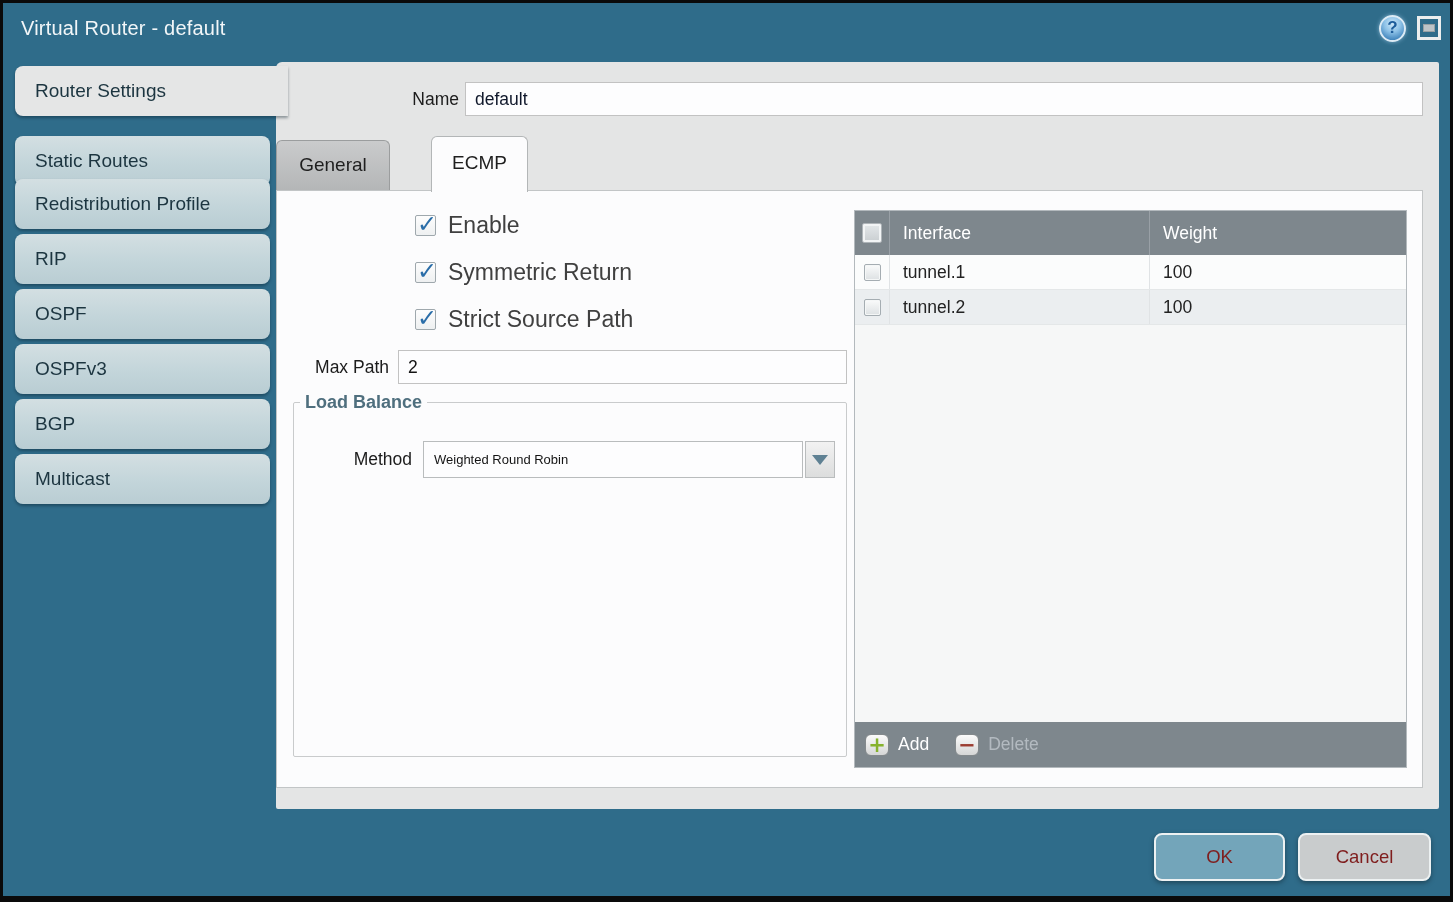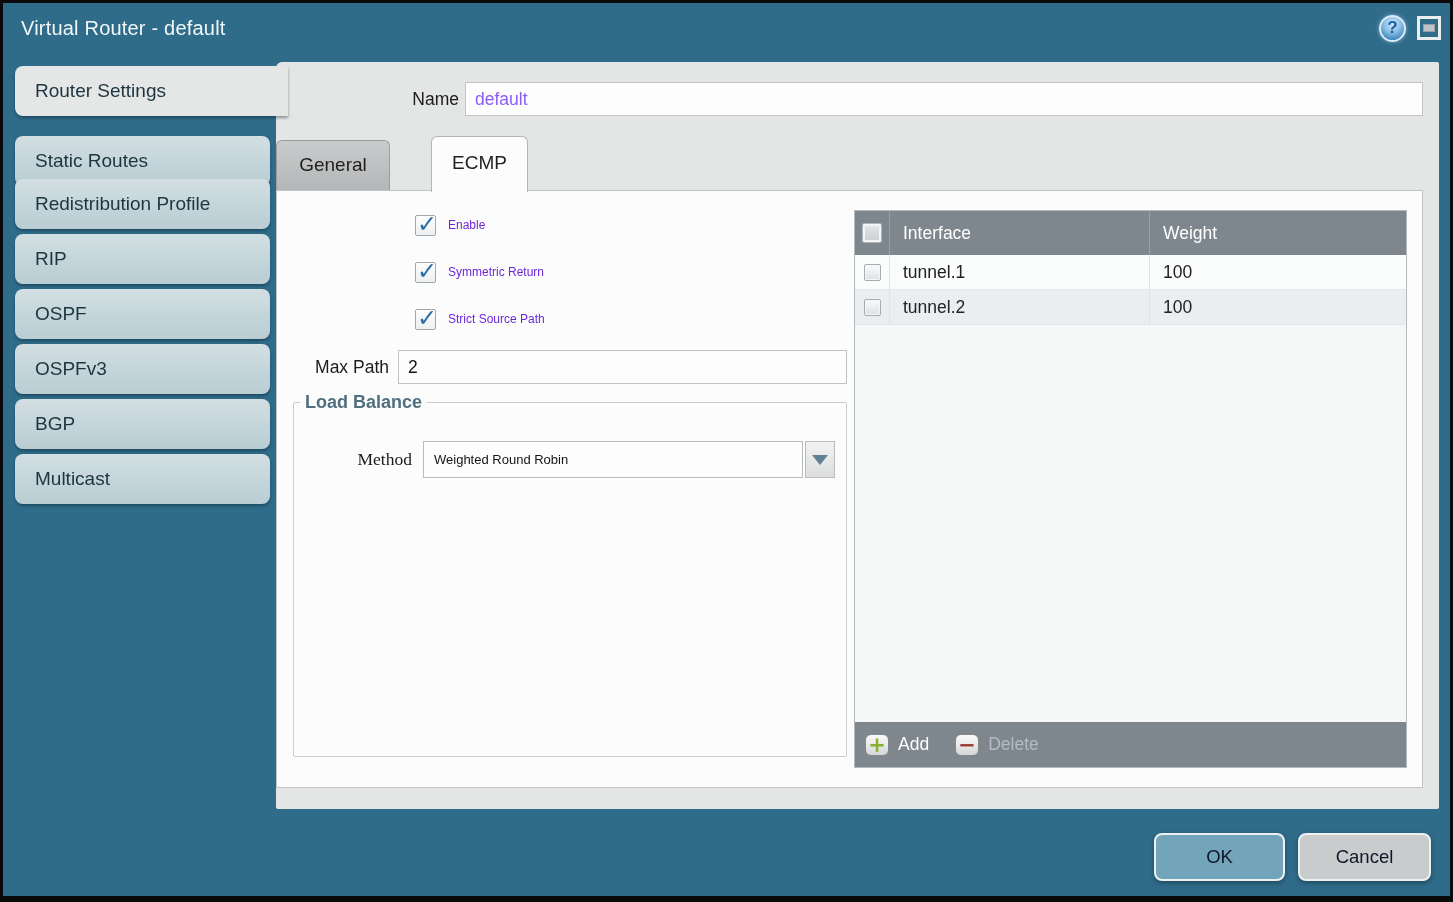--- a/index.html
+++ b/index.html
@@ -70,21 +70,21 @@
     z-index: 1;
   }
   .name-label {
     position: absolute; left: 98px; top: 20px; width: 85px; height: 34px;
     line-height: 34px; text-align: right;
     font-size: 17.5px; color: #1c1c1c;
   }
   .name-input {
     position: absolute; left: 189px; top: 20px; width: 958px; height: 34px;
     border: 1px solid #c2c2c2; background: #fdfdfe;
-    font-family: inherit; font-size: 17.5px; color: #8b5cf6;
+    font-family: inherit; font-size: 17.5px; color: #0f172a;
     padding-left: 9px;
   }
 
   .tab { position: absolute; text-align: center; font-size: 19px; color: #1f1f1f; cursor: pointer; }
   .tab.inactive {
     left: 0; top: 78px; width: 114px; height: 50px; line-height: 48px;
     background: linear-gradient(180deg, #cacbcc 0%, #b4b6b7 100%);
     border: 1px solid #9b9d9e; border-bottom: none;
     border-radius: 6px 6px 0 0;
     z-index: 2;
@@ -116,21 +116,21 @@
     border: 1px solid #9fa8ad; border-radius: 2px;
     background: linear-gradient(180deg, #fdfdfd, #eef0f1);
     cursor: pointer; flex: 0 0 auto;
   }
   .checkbox.checked::after {
     content: "✓";
     position: absolute; left: 1px; top: -6px;
     font-family: "DejaVu Sans", sans-serif;
     font-size: 24px; font-weight: bold; color: #2a6da8;
   }
-  .cb-label { font-size: 12px; color: #6d28d9; }
+  .cb-label { font-size: 23px; color: #404040; }
 
   .maxpath-label {
     position: absolute; left: 18px; top: 159px; width: 94px; height: 34px;
     line-height: 34px; text-align: right; font-size: 17.5px; color: #1c1c1c;
   }
   .maxpath-input {
     position: absolute; left: 121px; top: 159px; width: 449px; height: 34px;
     border: 1px solid #c2c2c2; background: #fdfdfe;
     font-family: inherit; font-size: 17.5px; color: #141414; padding-left: 9px;
   }
@@ -140,21 +140,21 @@
     border: 1px solid #c9cbcc; border-radius: 2px;
   }
   fieldset.lb legend {
     margin-left: 6px; padding: 0 5px;
     font-size: 18px; font-weight: bold; color: #4f6f7e;
   }
   .method-row {
     position: absolute; left: 48px; top: 28px;
     display: flex; align-items: center;
   }
-  .method-label { width: 70px; text-align: right; font-size: 17.5px; color: #1c1c1c; font-family: Liberation Serif, serif; }
+  .method-label { width: 70px; text-align: right; font-size: 17.5px; color: #1c1c1c; }
   .method-select {
     margin-left: 11px; width: 380px; height: 37px;
     border: 1px solid #b9bcbd; background: #fdfdfe;
     line-height: 35px; padding-left: 10px;
     font-size: 13px; color: #141414; cursor: pointer;
   }
   .method-arrow-btn {
     margin-left: 2px; width: 30px; height: 37px;
     border: 1px solid #b9bcbd;
     background: linear-gradient(180deg, #f2f2f2, #dcdddd);
@@ -223,21 +223,21 @@
   }
   .tool-ico.plus  { color: #86b22d; font-size: 21px; line-height: 20px; }
   .tool-ico.minus { color: #9c3d32; font-size: 21px; line-height: 18px; }
   .tool-label-add { color: #ffffff; font-size: 17.5px; }
   .tool-label-del { color: #b3bac0; font-size: 17.5px; }
 
   
   .dlg-btn {
     position: absolute; top: 830px; height: 48px;
     border: 2px solid #edf1f2; border-radius: 8px;
-    font-family: inherit; font-size: 18.5px; color: #0f172a;
+    font-family: inherit; font-size: 18.5px; color: #7f1d1d;
     box-shadow: 0 2px 5px rgba(0,0,0,.35);
     cursor: pointer;
   }
   .dlg-btn.ok     { left: 1151px; width: 131px; background: #73a5ba; }
   .dlg-btn.cancel { left: 1295px; width: 133px; background: #c9cccd; }
 </style>
 </head>
 <body>
 
 <div class="window">

